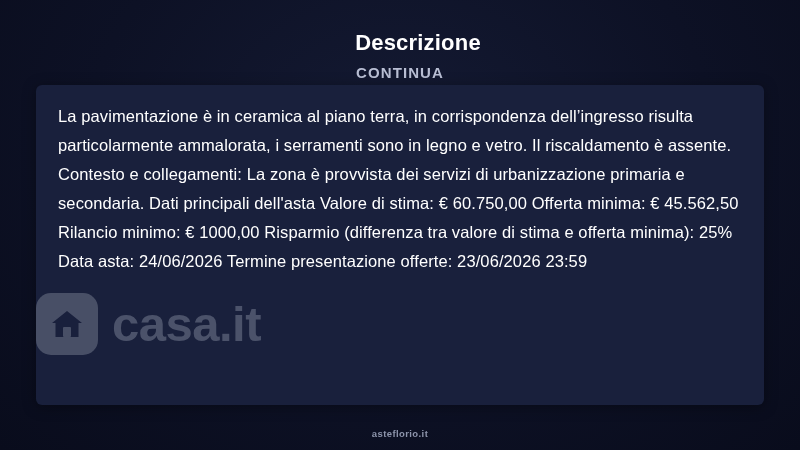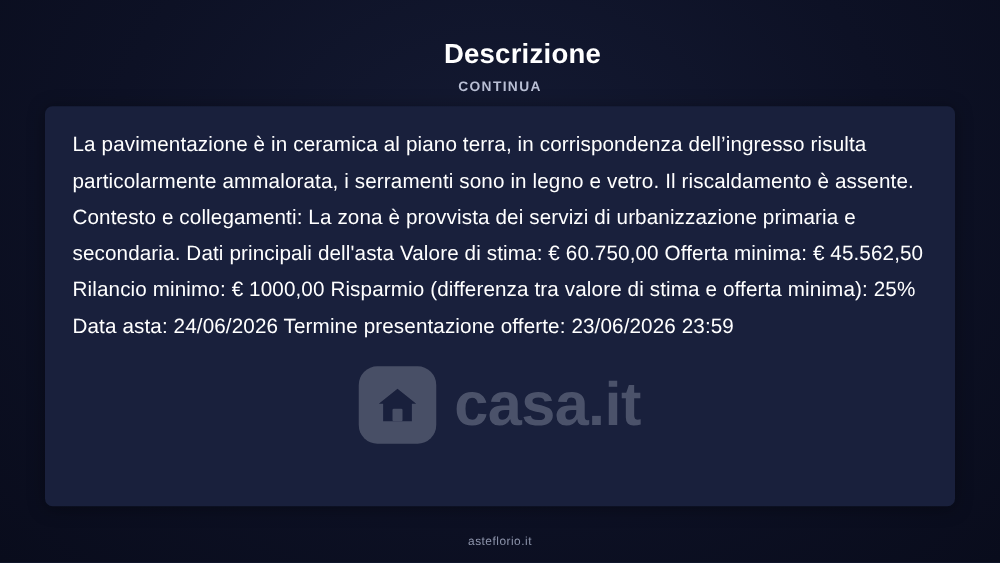--- a/index.html
+++ b/index.html
@@ -27,21 +27,21 @@
     color: #ffffff;
     font-size: 22px;
     font-weight: bold;
     letter-spacing: 0.2px;
     line-height: 26px;
     padding-left: 36px;
   }
   .continua {
     margin-top: 8px;
     color: #b9bfd4;
-    font-size: 11px;
+    font-size: 15px;
     font-weight: bold;
     letter-spacing: 1.1px;
   }
   .card {
     position: absolute;
     left: 36px;
     top: 85px;
     width: 728px;
     height: 320px;
     background: #19203c;
@@ -60,21 +60,21 @@
     text-align: left;
   }
   .watermark {
     position: absolute;
     left: 0;
     right: 0;
     top: 208px;
     z-index: 1;
     display: flex;
     align-items: center;
-    justify-content: center;
+    justify-content: flex-start;
     gap: 14px;
     opacity: 0.72;
   }
   .wm-logo {
     width: 62px;
     height: 62px;
     border-radius: 15px;
     background: #5b6277;
     display: flex;
     align-items: center;
@@ -91,21 +91,21 @@
     line-height: 49px;
   }
   .footer {
     position: absolute;
     left: 0;
     right: 0;
     bottom: 11px;
     text-align: center;
     color: #8d94ab;
     font-size: 9.5px;
-    font-weight: normal;
+    font-weight: bold;
     letter-spacing: 0.4px;
   }
 </style>
 </head>
 <body>
 
 <div class="screen">
 
   <div class="header">
     <div class="title">Descrizione</div>

